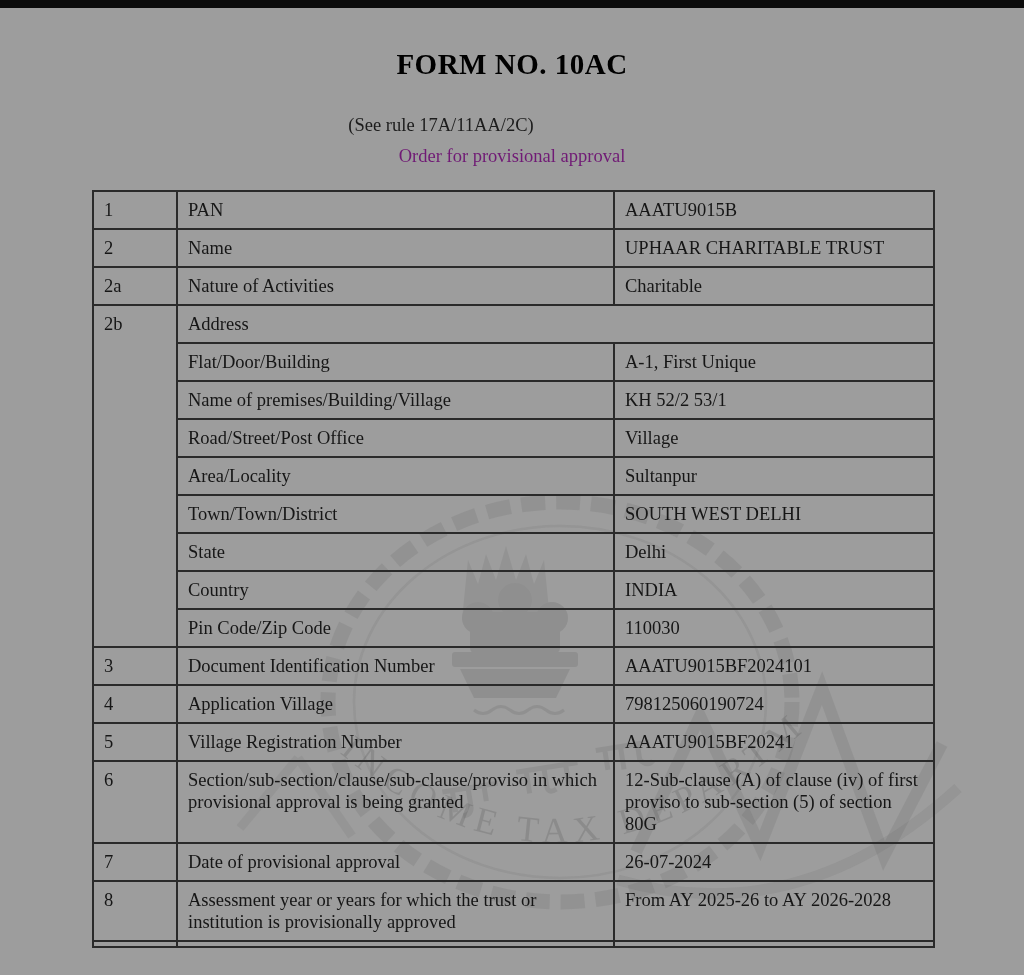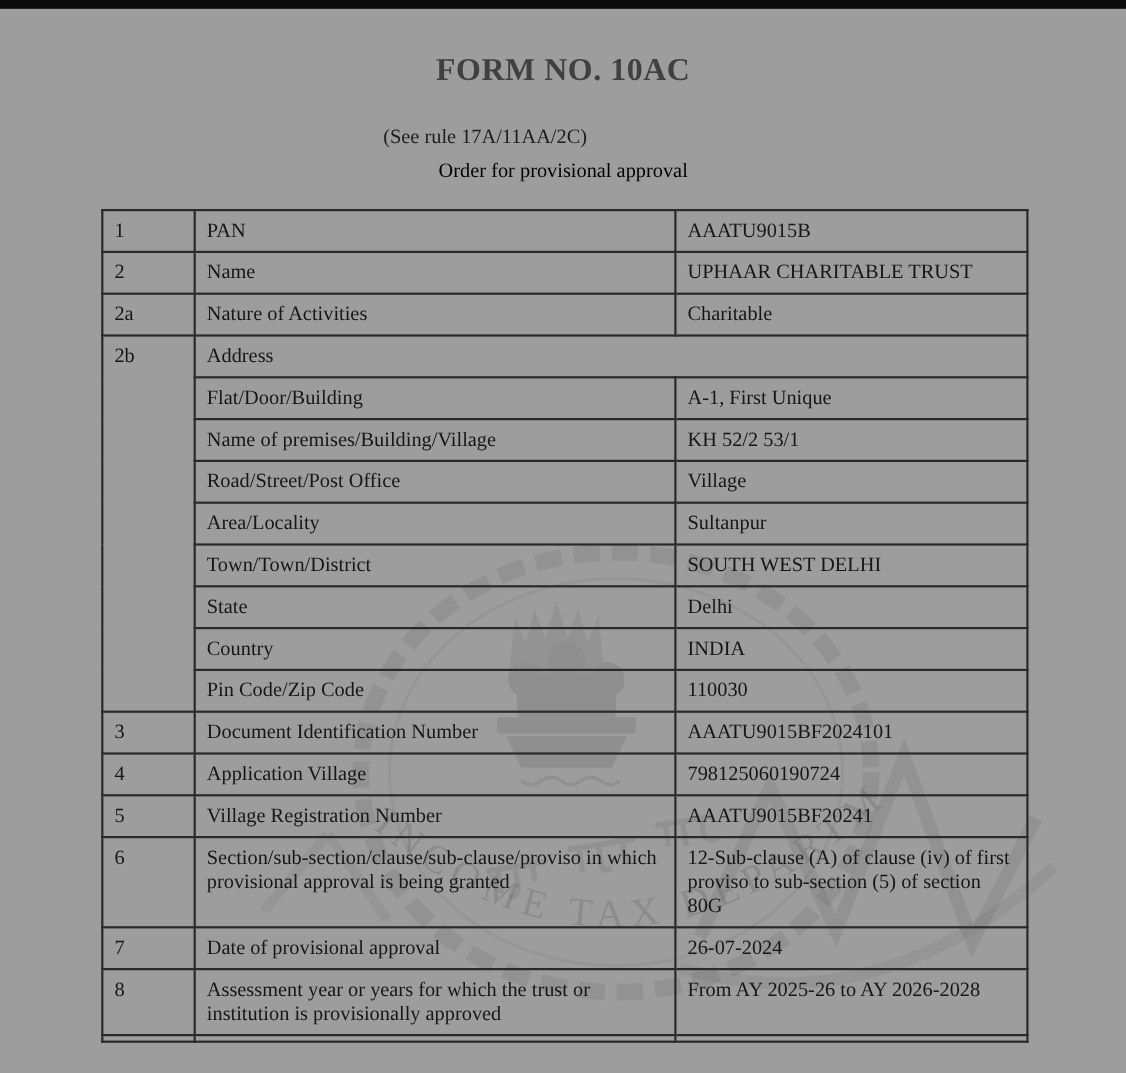--- a/index.html
+++ b/index.html
@@ -11,29 +11,29 @@
     font-family:"Liberation Serif", serif;
   }
   .topbar{
     position:absolute;top:0;left:0;width:1024px;height:8px;
     background:#0b0b0b;
   }
   .title{
     position:absolute;top:48px;left:0;width:1024px;
     text-align:center;margin:0;
     font-size:29px;font-weight:bold;letter-spacing:.5px;
-    color:#404040;
+    color:#000000;
   }
   .rule-line{
     position:absolute;top:115px;left:0;width:882px;
     text-align:center;font-size:18.5px;color:#1c1c1c;
   }
   .order-line{
     position:absolute;top:146px;left:0;width:1024px;
-    text-align:center;font-size:18.5px;color:#000000;
+    text-align:center;font-size:18.5px;color:#701a75;
   }
   .watermark{
     position:absolute;top:0;left:0;z-index:0;pointer-events:none;
   }
   table.form-table{
     position:absolute;left:92px;top:190px;z-index:1;
     width:841px;
     border-collapse:collapse;table-layout:fixed;
     font-size:18.5px;color:#161616;
     background:transparent;

